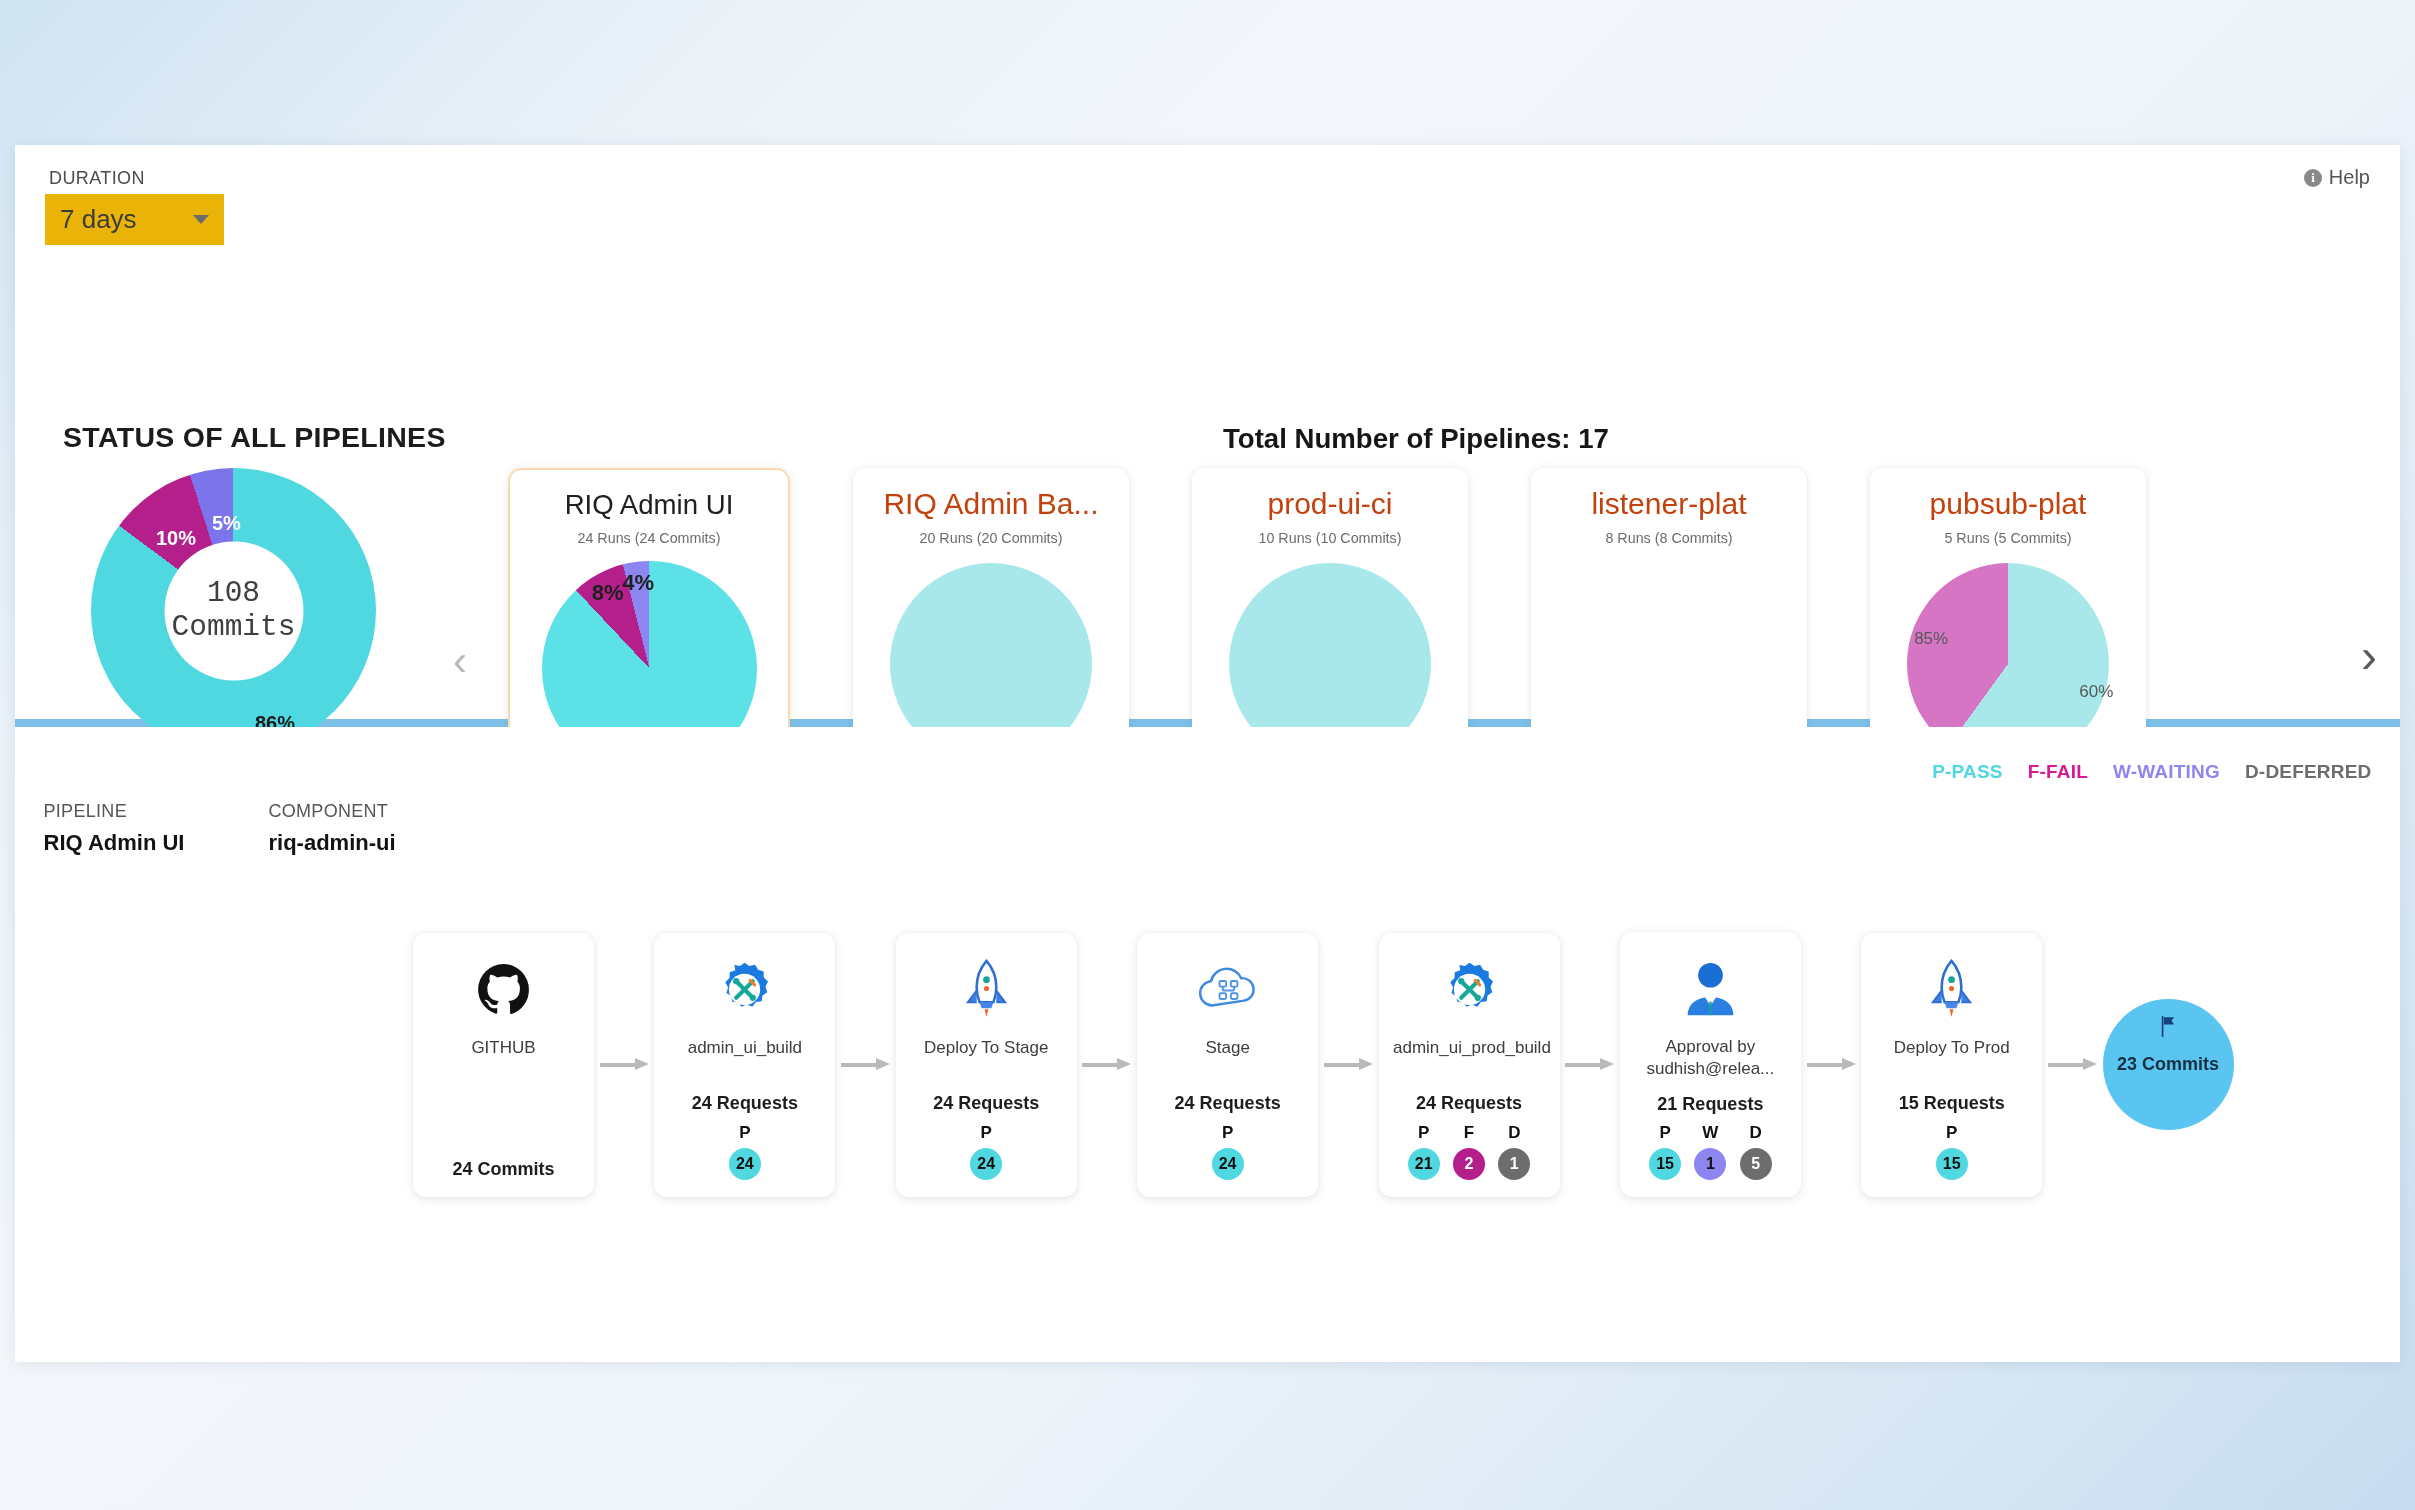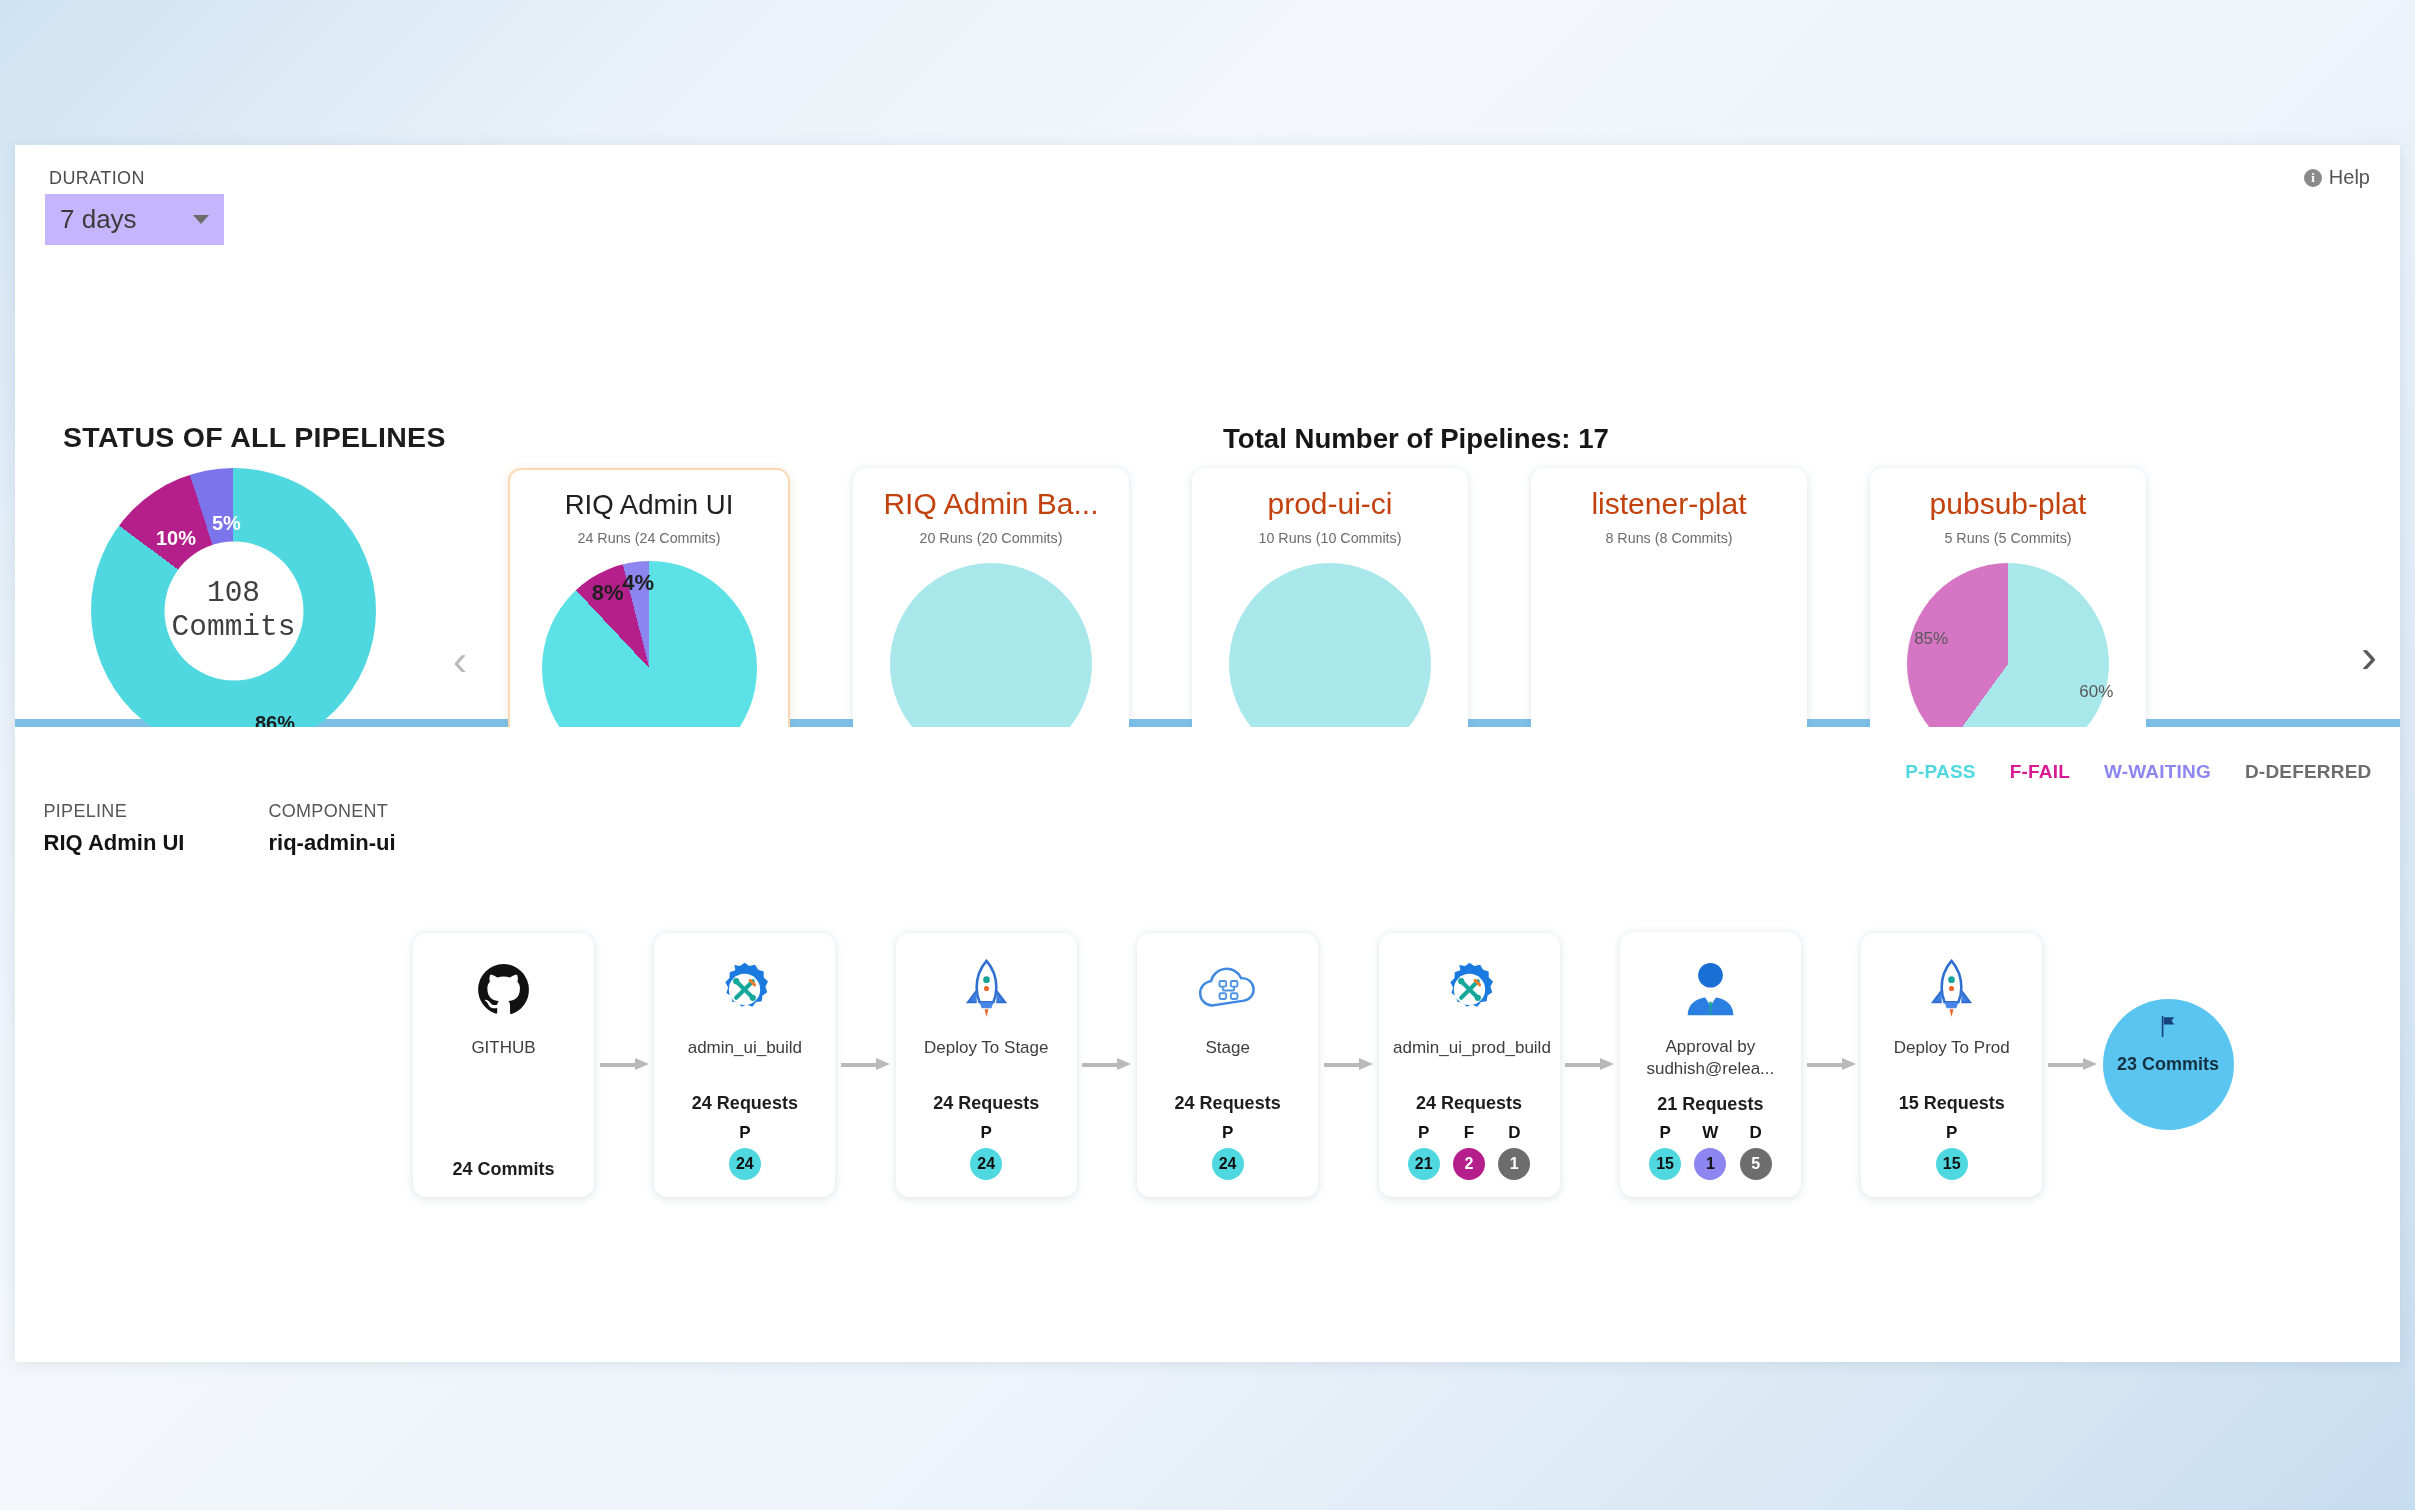--- a/index.html
+++ b/index.html
@@ -29,21 +29,21 @@
     border-bottom: 8.6px solid #7cc0e8;
   }
 
   .duration-label {
     position: absolute; left: 34px; top: 23px;
     font-size: 18px; letter-spacing: 0.4px; color: #4c4c4c;
   }
   .duration-select {
     position: absolute; left: 30px; top: 49px;
     width: 179px; height: 51px;
-    background: #c4b5fd;
+    background: #eab308;
     display: flex; align-items: center;
     padding: 0 15px;
     cursor: pointer;
   }
   .duration-select .val { font-size: 26px; color: #3b3b3b; }
   .caret {
     margin-left: auto;
     width: 0; height: 0;
     border-left: 8.6px solid transparent;
     border-right: 8.6px solid transparent;
@@ -163,21 +163,21 @@
     position: relative;
     height: 627px;
     background: #fff;
   }
   .meta { position: absolute; top: 28.5px; left: 28.5px; display: flex; margin-top: 45px; }
   .meta-col { margin-right: 84px; }
   .meta-k { font-size: 18px; color: #565656; letter-spacing: 0.3px; }
   .meta-v { font-size: 22px; font-weight: bold; color: #131313; margin-top: 8.6px; }
   .sl {
     position: absolute; top: 34px; right: 28.5px;
-    display: flex; gap: 34px; font-size: 19px; font-weight: bold;
+    display: flex; gap: 25px; font-size: 19px; font-weight: bold;
     letter-spacing: 0.2px;
   }
 
   
   .flow {
     position: absolute; left: 0; right: 0; top: 205px;
     display: flex; align-items: center;
     justify-content: flex-start;
     padding-left: 398px;
   }

